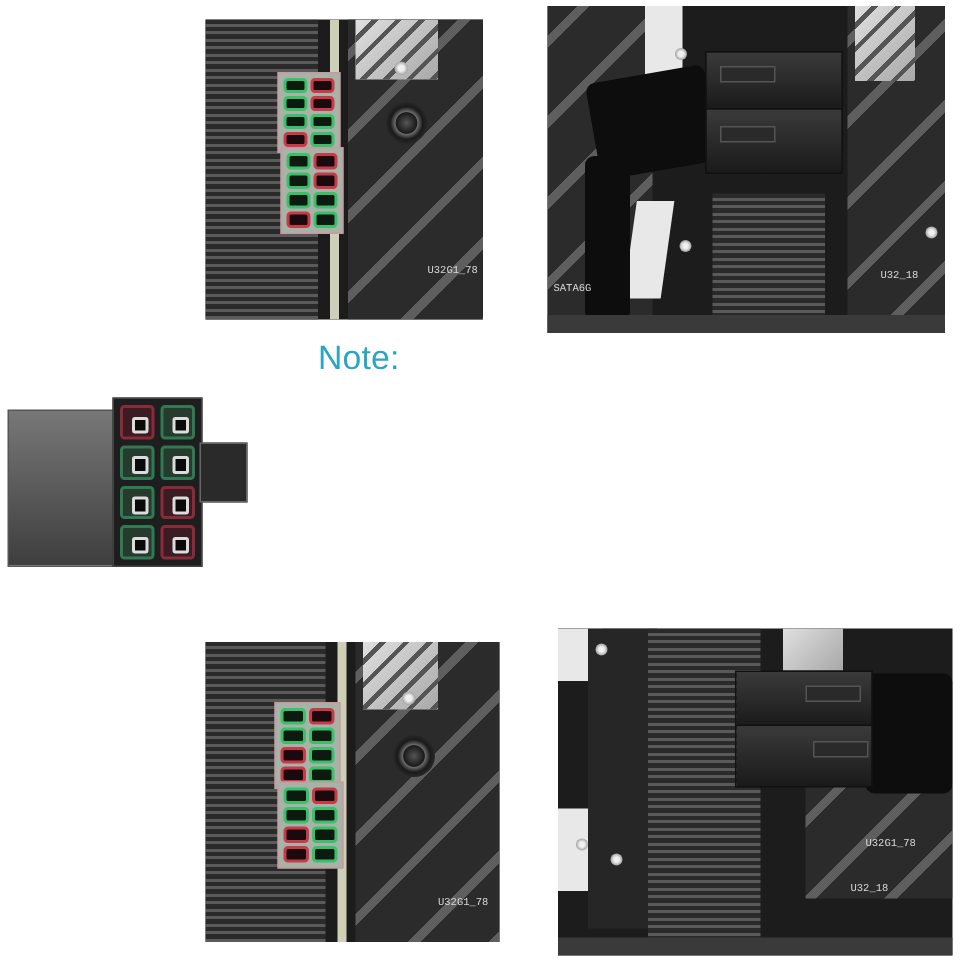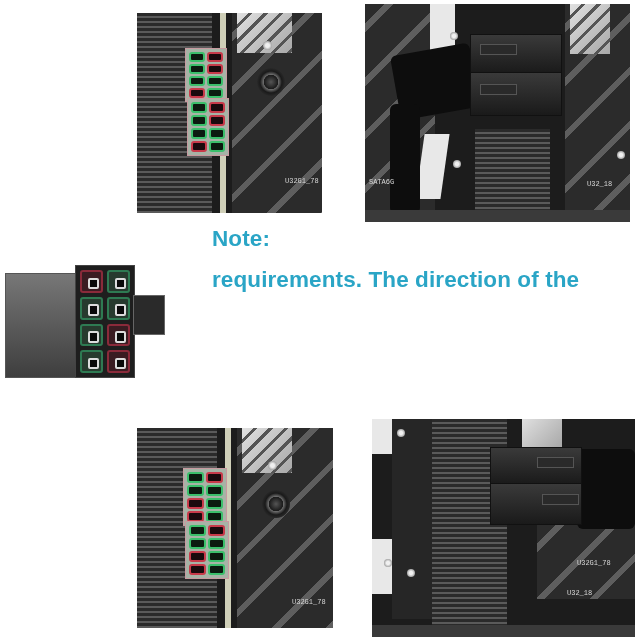--- a/index.html
+++ b/index.html
@@ -51,21 +51,21 @@
   .psu-conn { position:absolute; left:5px; top:265px; width:120px; height:113px; }
   .psu-body { position:absolute; left:0; top:8px; width:72px; height:103px; background:linear-gradient(180deg,#777,#3e3e3e); border:1px solid #555; }
   .psu-face { position:absolute; left:70px; top:0; width:60px; height:113px; background:#1e1e1e; border:1px solid #444; padding:4px; box-sizing:border-box; display:grid; grid-template-columns:1fr 1fr; gap:4px; }
   .psu-pin { border:2px solid #2e7a52; border-radius:3px; background:#273a2e; position:relative; }
   .psu-pin.red { border-color:#8a2a3a; background:#3a1c22; }
   .psu-pin::after { content:""; position:absolute; left:30%; top:30%; width:40%; height:40%; border:2px solid #dcdcdc; border-radius:2px; background:#0a0a0a; }
   .psu-latch { position:absolute; left:128px; top:30px; width:30px; height:38px; background:#2a2a2a; border:1px solid #666; }
 
   
   .note { position:absolute; left:212px; top:218px; width:428px; color:#2aa5c6; font-size:22.5px; line-height:41px; letter-spacing:0.1px; }
-  .note p { margin:0; white-space:nowrap;font-weight:bold; }
+  .note p { margin:0; white-space:nowrap; }
 </style>
 </head>
 <body>
 
 <div class="photo" style="left:137px; top:13px; width:185px; height:200px;">
   <div class="heatsink" style="left:0; top:0; width:75px; height:200px;"></div>
   <div class="board" style="left:95px; top:0; width:90px; height:200px;"></div>
   <div class="plate" style="left:100px; top:0; width:55px; height:40px;"></div>
   <div class="plate-stripe" style="left:100px; top:0; width:55px; height:40px;"></div>
   <div class="rail" style="left:83px; top:0; width:6px; height:200px;"></div>
@@ -105,42 +105,41 @@
   <div class="wire" style="left:30px; top:45px; width:80px; height:65px; transform:rotate(-10deg);"></div>
   <div class="wire" style="left:25px; top:100px; width:30px; height:110px;"></div>
   <div class="connector" style="left:105px; top:30px; width:90px; height:38px;"></div>
   <div class="latch" style="left:115px; top:40px; width:35px; height:9px;"></div>
   <div class="connector" style="left:105px; top:68px; width:90px; height:42px;"></div>
   <div class="latch" style="left:115px; top:80px; width:35px; height:9px;"></div>
   <div class="screw" style="left:85px; top:28px; width:8px; height:8px;"></div>
   <div class="screw" style="left:88px; top:156px; width:8px; height:8px;"></div>
   <div class="screw" style="left:252px; top:147px; width:8px; height:8px;"></div>
   <span class="label-small" style="left:222px; top:176px;">U32_18</span>
-  <span class="label-small" style="left:4px; top:174px;">SATA6G</span>
+  <span class="label-small" style="left:4px; top:185px;">SATA6G</span>
   <div style="position:absolute; left:0; bottom:0; width:265px; height:12px; background:#3a3a3a;"></div>
 </div>
 
 <div class="psu-conn">
   <div class="psu-body"></div>
   <div class="psu-face">
     <div class="psu-pin red"></div>
     <div class="psu-pin"></div>
     <div class="psu-pin"></div>
     <div class="psu-pin"></div>
     <div class="psu-pin"></div>
     <div class="psu-pin red"></div>
     <div class="psu-pin"></div>
     <div class="psu-pin red"></div>
   </div>
   <div class="psu-latch"></div>
 </div>
 
 <div class="note">
   <p>Note:</p>
-  <p>requirements. The direction of the</p>
 </div>
 
 <div class="photo" style="left:137px; top:428px; width:196px; height:200px;">
   <div class="heatsink" style="left:0; top:0; width:80px; height:200px;"></div>
   <div class="board" style="left:100px; top:0; width:96px; height:200px;"></div>
   <div class="plate" style="left:105px; top:0; width:50px; height:45px;"></div>
   <div class="plate-stripe" style="left:105px; top:0; width:50px; height:45px;"></div>
   <div class="rail" style="left:88px; top:0; width:6px; height:200px;"></div>
   <div class="fan-hub" style="left:125px; top:62px; width:28px; height:28px;"></div>
   <div class="pinblock" style="left:46px; top:40px; width:36px; height:50px;">

